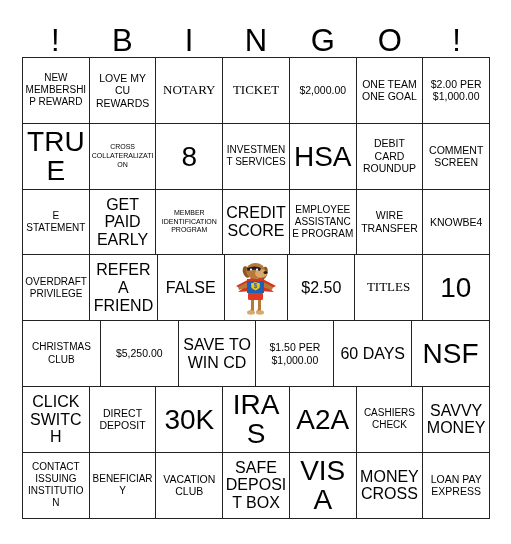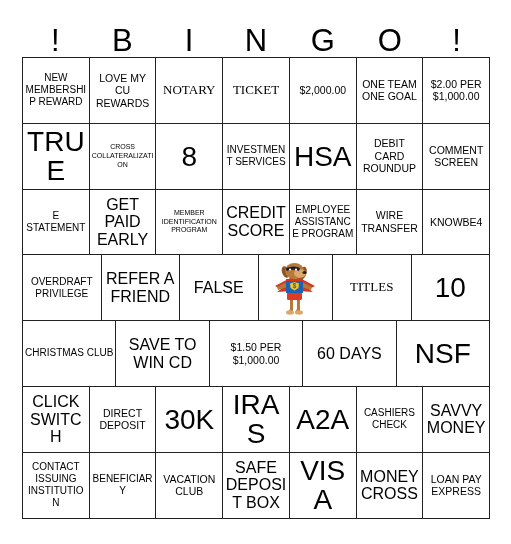--- a/index.html
+++ b/index.html
@@ -203,31 +203,37 @@
               <ellipse cx="27" cy="13.5" rx="6" ry="4.2" fill="#d9a86a"></ellipse>
               <ellipse cx="31.5" cy="12.5" rx="2" ry="1.6" fill="#2b1a0e"></ellipse>
               <path d="M13 8 Q21 5 27 8 L26 11 Q20 8.5 13.5 11 Z" fill="#1b1b2e"></path>
               <circle cx="17" cy="9.5" r="1.1" fill="#ffffff"></circle>
               <circle cx="23" cy="9.6" r="1.1" fill="#ffffff"></circle>
               <rect x="13" y="19" width="17" height="2" fill="#d6361f"></rect>
             </svg>
           </div>
         </div>
         <div class="cell">
+          <span class="cell-text sz-xl">$2.50</span>
+        </div>
+        <div class="cell">
           <span class="cell-text sz-l">TITLES</span>
         </div>
         <div class="cell">
           <span class="cell-text sz-h">10</span>
         </div>
       </div>
       <div class="grid-row">
         <div class="cell">
           <span class="cell-text sz-s">CHRISTMAS CLUB</span>
         </div>
         <div class="cell">
+          <span class="cell-text sz-m">$5,250.00</span>
+        </div>
+        <div class="cell">
           <span class="cell-text sz-xl">SAVE TO WIN CD</span>
         </div>
         <div class="cell">
           <span class="cell-text sz-m">$1.50 PER $1,000.00</span>
         </div>
         <div class="cell">
           <span class="cell-text sz-xl">60 DAYS</span>
         </div>
         <div class="cell">
           <span class="cell-text sz-h">NSF</span>

